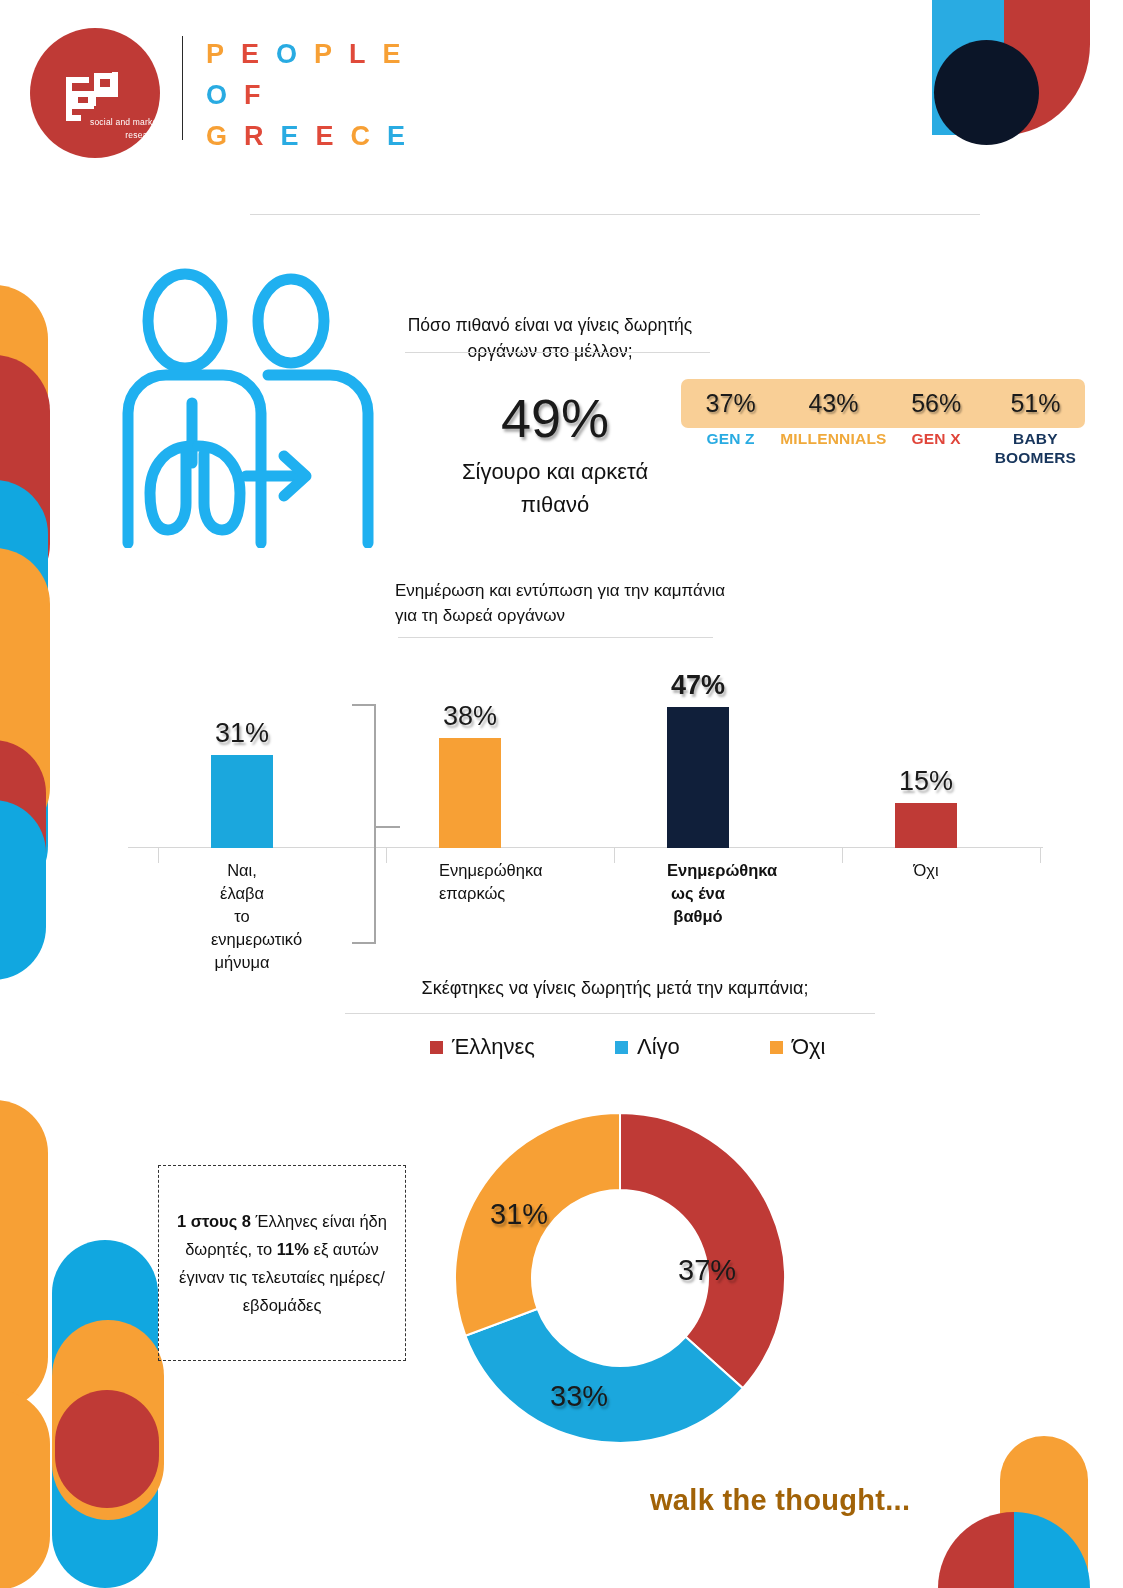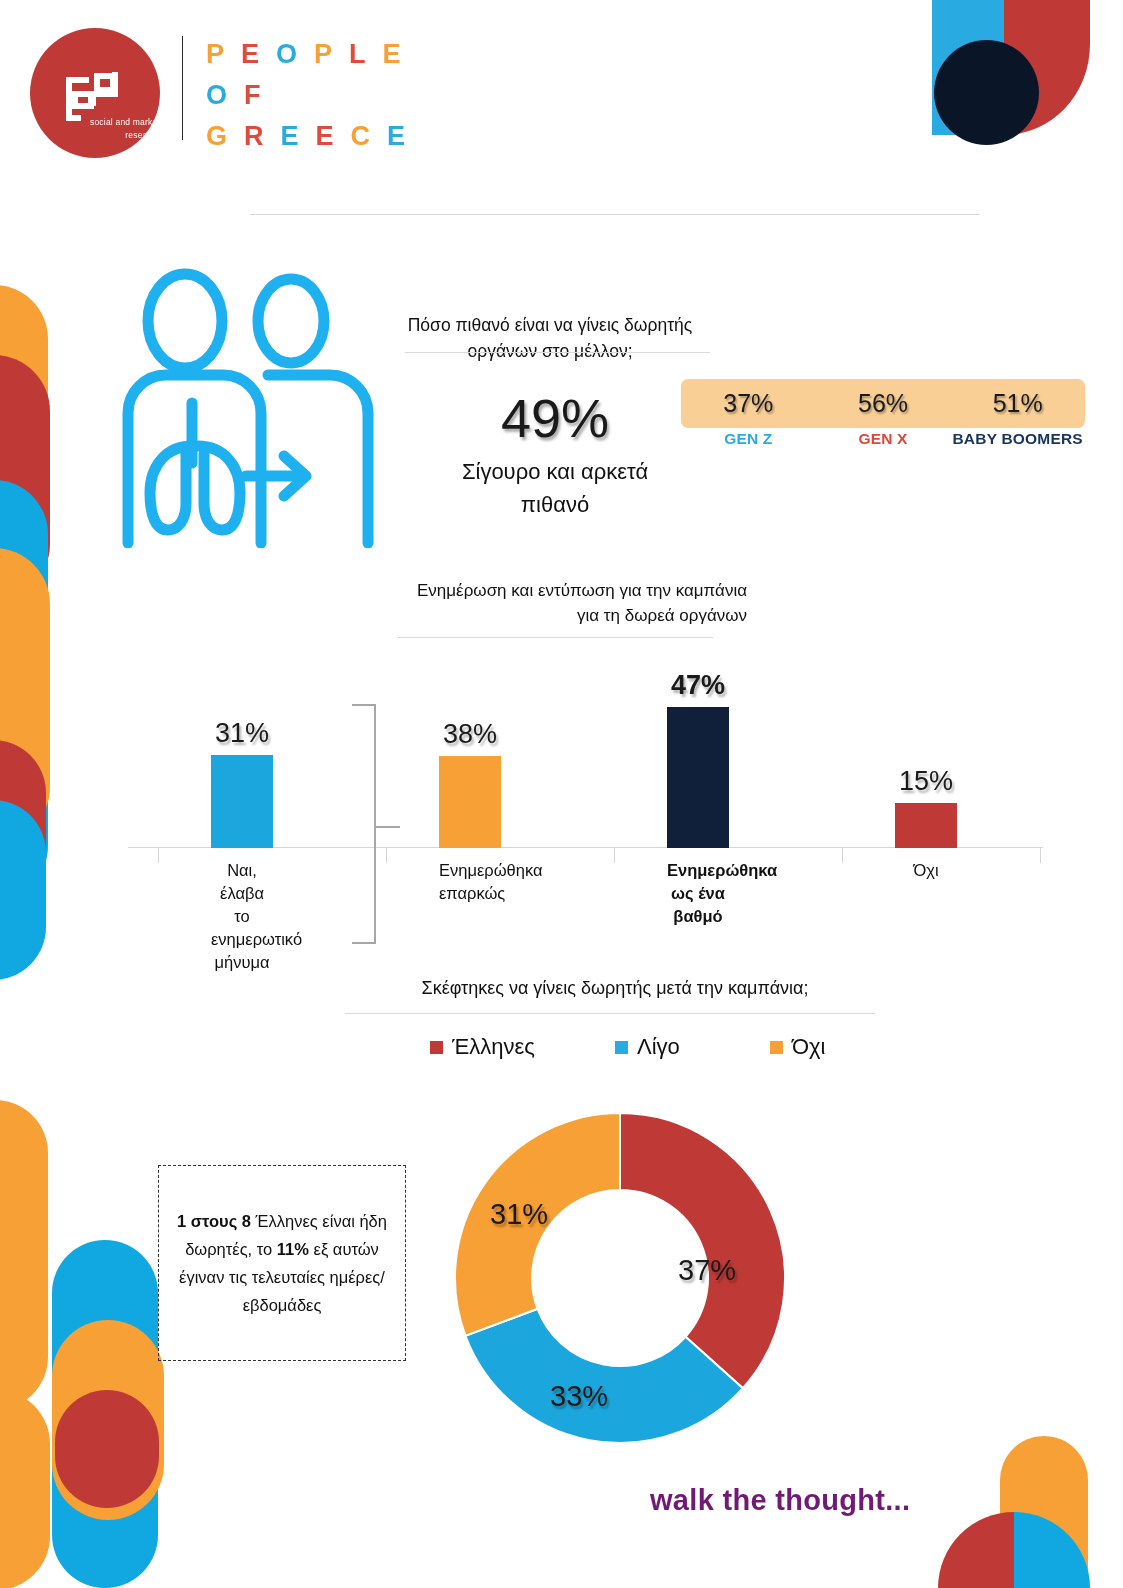--- a/index.html
+++ b/index.html
@@ -90,22 +90,22 @@
     font-size:25px;line-height:49px;color:#1a1a1a;
     text-shadow:1.5px 2px 2px rgba(0,0,0,.32);
   }
   .gen-lbl{
     font-size:15.5px;font-weight:bold;line-height:19px;margin-top:1px;
     letter-spacing:.2px;
   }
 
   
   .q2{
-    position:absolute;left:395px;top:578px;width:340px;text-align:right;
-    font-size:17px;line-height:25px;color:#111111;margin-left:12px;
+    position:absolute;left:395px;top:578px;width:340px;text-align:left;
+    font-size:17px;line-height:25px;color:#111111;
   }
   .rule-q2{left:398px;top:637px;width:315px;}
 
   .barchart{position:absolute;left:128px;top:668px;width:915px;height:275px;}
   .bar-axis{position:absolute;left:0;bottom:95px;width:915px;height:1px;background:#d6d6d6;}
   .bar-col{position:absolute;bottom:95px;width:228px;text-align:center;}
   .bar-col .bar{
     width:62px;margin:0 auto;position:relative;
   }
   .bar-val{
@@ -151,21 +151,21 @@
   .donut-lbl{
     position:absolute;font-size:29px;color:#1a1a1a;line-height:32px;
     text-shadow:2px 2.5px 2.5px rgba(0,0,0,.3);
   }
   .dl-37{left:228px;top:146px;}
   .dl-33{left:100px;top:272px;}
   .dl-31{left:40px;top:90px;}
 
   .tagline{
     position:absolute;left:650px;top:1484px;
-    font-size:29px;color:#701a75;font-weight:bold;letter-spacing:.3px;
+    font-size:29px;color:#a16207;font-weight:bold;letter-spacing:.3px;
   }
 </style>
 </head>
 <body>
 
 <div class="page">
 
   <div class="deco tr-blue"></div>
   <div class="deco tr-red"></div>
   <div class="deco tr-navy"></div>
@@ -249,20 +249,24 @@
   <div class="big49">49%</div>
   <div class="big49-sub">Σίγουρο και αρκετά πιθανό</div>
 
   <div class="gen-banner"></div>
   <div class="gen-grid" id="gen-grid">
       <div class="gen-cell">
         <div class="gen-pct">37%</div>
         <div class="gen-lbl" style="color: rgb(41, 171, 226);">GEN Z</div>
       </div>
       <div class="gen-cell">
+        <div class="gen-pct">43%</div>
+        <div class="gen-lbl" style="color: rgb(240, 169, 59);">MILLENNIALS</div>
+      </div>
+      <div class="gen-cell">
         <div class="gen-pct">56%</div>
         <div class="gen-lbl" style="color: rgb(224, 69, 58);">GEN X</div>
       </div>
       <div class="gen-cell">
         <div class="gen-pct">51%</div>
         <div class="gen-lbl" style="color: rgb(23, 53, 92);">BABY BOOMERS</div>
       </div>
     </div>
 
   <div class="q2">Ενημέρωση και εντύπωση για την καμπάνια για τη δωρεά οργάνων</div>
@@ -271,21 +275,21 @@
   <div class="barchart" id="barchart">
     <div class="bar-axis"></div>
   <div class="bar-col" style="left: 0px;">
         <div class="bar" style="height: 93px; background: rgb(27, 167, 221);">
           <div class="bar-val">31%</div>
           <div class="bar-lbl">Ναι, έλαβα το ενημερωτικό μήνυμα</div>
         </div>
       </div>
       <div class="tick" style="left: 30px;"></div>
       <div class="bar-col" style="left: 228px;">
-        <div class="bar" style="height: 92px; background: rgb(247, 160, 53);">
+        <div class="bar" style="height: 110px; background: rgb(247, 160, 53);">
           <div class="bar-val">38%</div>
           <div class="bar-lbl">Ενημερώθηκα επαρκώς</div>
         </div>
       </div>
       <div class="tick" style="left: 258px;"></div>
       <div class="bar-col" style="left: 456px; font-weight: bold;">
         <div class="bar" style="height: 141px; background: rgb(16, 31, 58);">
           <div class="bar-val">47%</div>
           <div class="bar-lbl">Ενημερώθηκα ως ένα βαθμό</div>
         </div>

